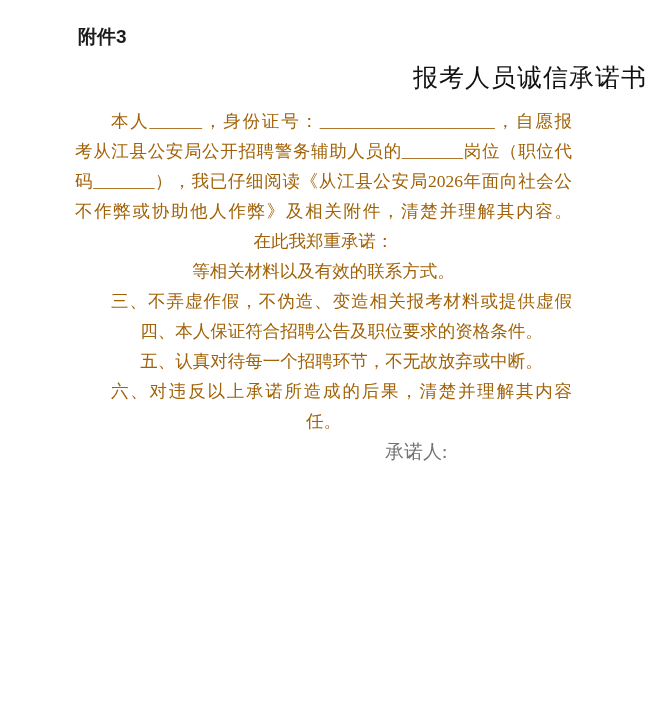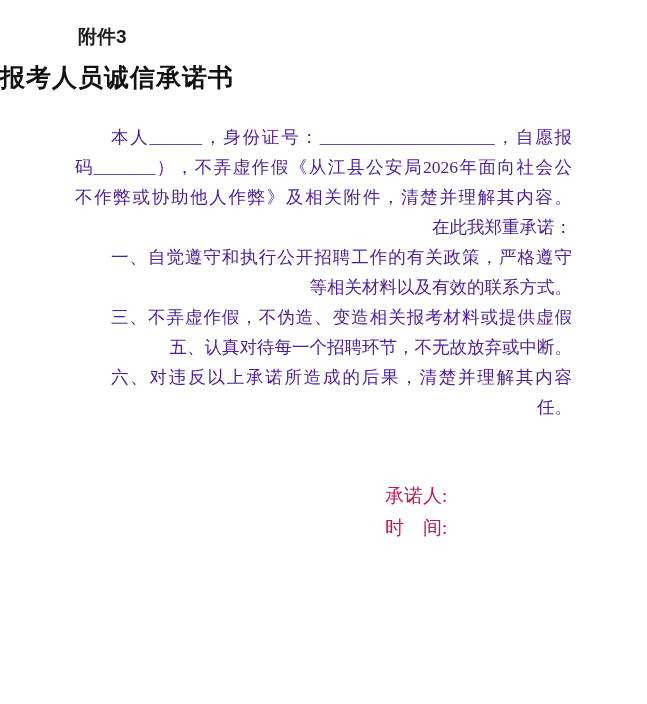--- a/index.html
+++ b/index.html
@@ -19,78 +19,77 @@
   .attachment {
     margin: 26px 0 0 78px;
     font-family: "Liberation Sans", "DejaVu Sans", sans-serif;
     font-weight: 700;
     font-size: 19px;
     line-height: 22px;
     color: #1c1c1c;
   }
   .doc-title {
     margin-top: 12px;
-    text-align: left;
+    text-align: right;
     font-family: "Liberation Sans", "DejaVu Sans", sans-serif;
-    font-weight: 700;
+    font-weight: 400;
     font-size: 25px;
     line-height: 34px;
     letter-spacing: 1px;
     color: #111111;
   }
   .body-block {
-    margin: 28px 75px 0 75px;
+    margin: 12px 75px 0 75px;
     width: 497px;
     font-size: 17.5px;
     line-height: 30px;
-    color: #4c1d95;
+    color: #a16207;
   }
   .line {
     margin: 0;
     padding: 0;
-    text-align: right;
+    text-align: center;
   }
   .line.stretch {
     text-align: justify;
     text-align-last: justify;
   }
   .line.indent {
     text-indent: 36px;
   }
   .sig-block {
-    margin-top: 58px;
     padding-left: 385px;
     font-size: 19px;
     line-height: 32px;
-    color: #be185d;
+    color: #737373;
   }
   .sig-row {
     white-space: nowrap;
   }
 </style>
 </head>
 <body>
 
 <div class="page">
 
   <div class="attachment">附件3</div>
 
   <div class="doc-title">报考人员诚信承诺书</div>
 
   <div class="body-block">
     <p class="line indent stretch">本人______，身份证号：____________________，自愿报</p>
-    <p class="line stretch">码_______），不弄虚作假《从江县公安局2026年面向社会公</p>
+    <p class="line stretch">考从江县公安局公开招聘警务辅助人员的_______岗位（职位代</p>
+    <p class="line stretch">码_______），我已仔细阅读《从江县公安局2026年面向社会公</p>
     <p class="line stretch">不作弊或协助他人作弊》及相关附件，清楚并理解其内容。</p>
     <p class="line">在此我郑重承诺：</p>
-    <p class="line indent stretch">一、自觉遵守和执行公开招聘工作的有关政策，严格遵守</p>
     <p class="line">等相关材料以及有效的联系方式。</p>
     <p class="line indent stretch">三、不弄虚作假，不伪造、变造相关报考材料或提供虚假</p>
+    <p class="line indent">四、本人保证符合招聘公告及职位要求的资格条件。</p>
     <p class="line indent">五、认真对待每一个招聘环节，不无故放弃或中断。</p>
     <p class="line indent stretch">六、对违反以上承诺所造成的后果，清楚并理解其内容</p>
     <p class="line">任。</p>
   </div>
 
   <div class="sig-block">
     <div class="sig-row">承诺人:</div>
-    <div class="sig-row">时　间:</div>
   </div>
 
 </div>
 
 </body></html>

